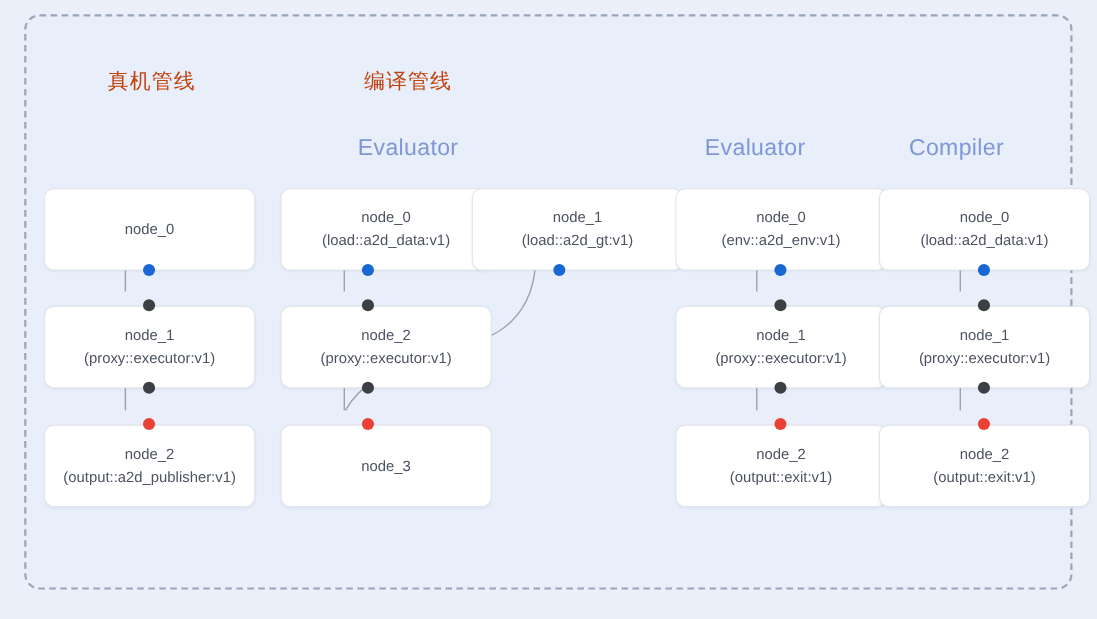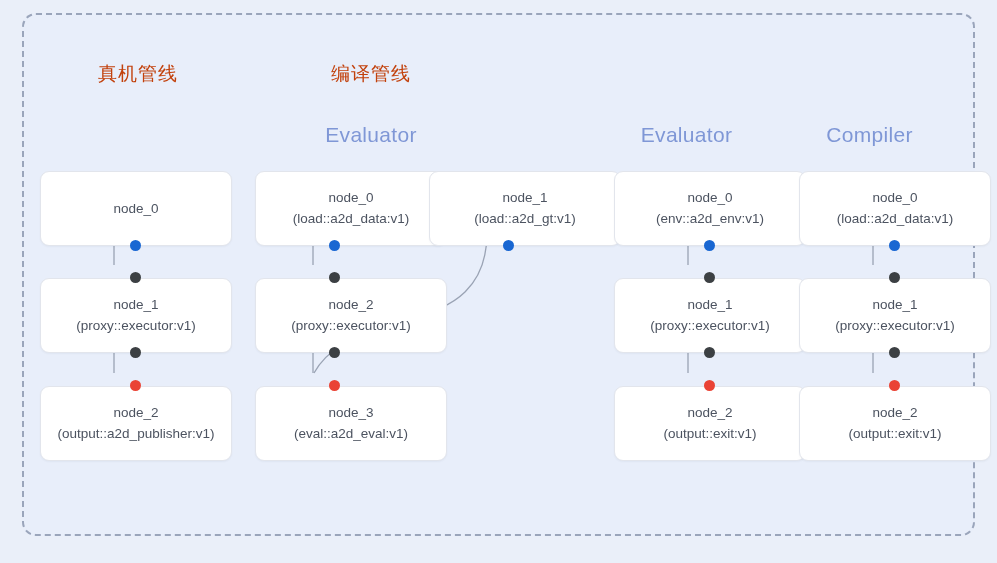--- a/index.html
+++ b/index.html
@@ -197,21 +197,20 @@
       <div class="node row-0 right">
         <div class="nid">node_1</div>
         <div class="nimpl">(load::a2d_gt:v1)</div>
       </div>
       <div class="node row-1 left">
         <div class="nid">node_2</div>
         <div class="nimpl">(proxy::executor:v1)</div>
       </div>
       <div class="node row-2 left">
         <div class="nid">node_3</div>
-        <div class="nimpl">(eval::a2d_eval:v1)</div>
       </div>
 
       <div class="port blue" style="left:91px; top:227px;"></div>
       <div class="port blue" style="left:265px; top:227px;"></div>
       <div class="port dark" style="left:91px; top:259px;"></div>
       <div class="port dark" style="left:91px; top:334px;"></div>
       <div class="port red" style="left:91px; top:367px;"></div>
     </div>
 
     <div class="col col-2">

